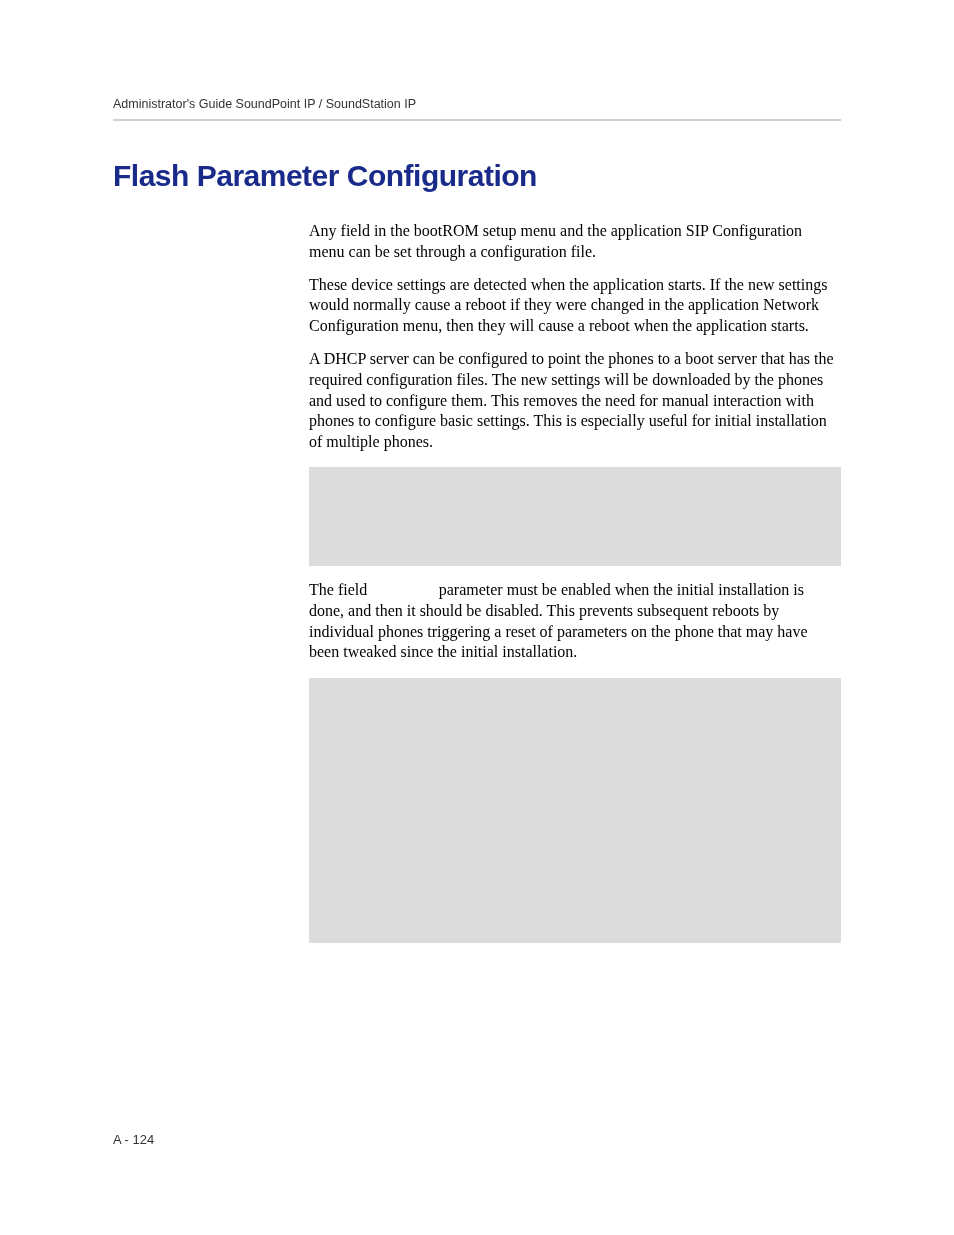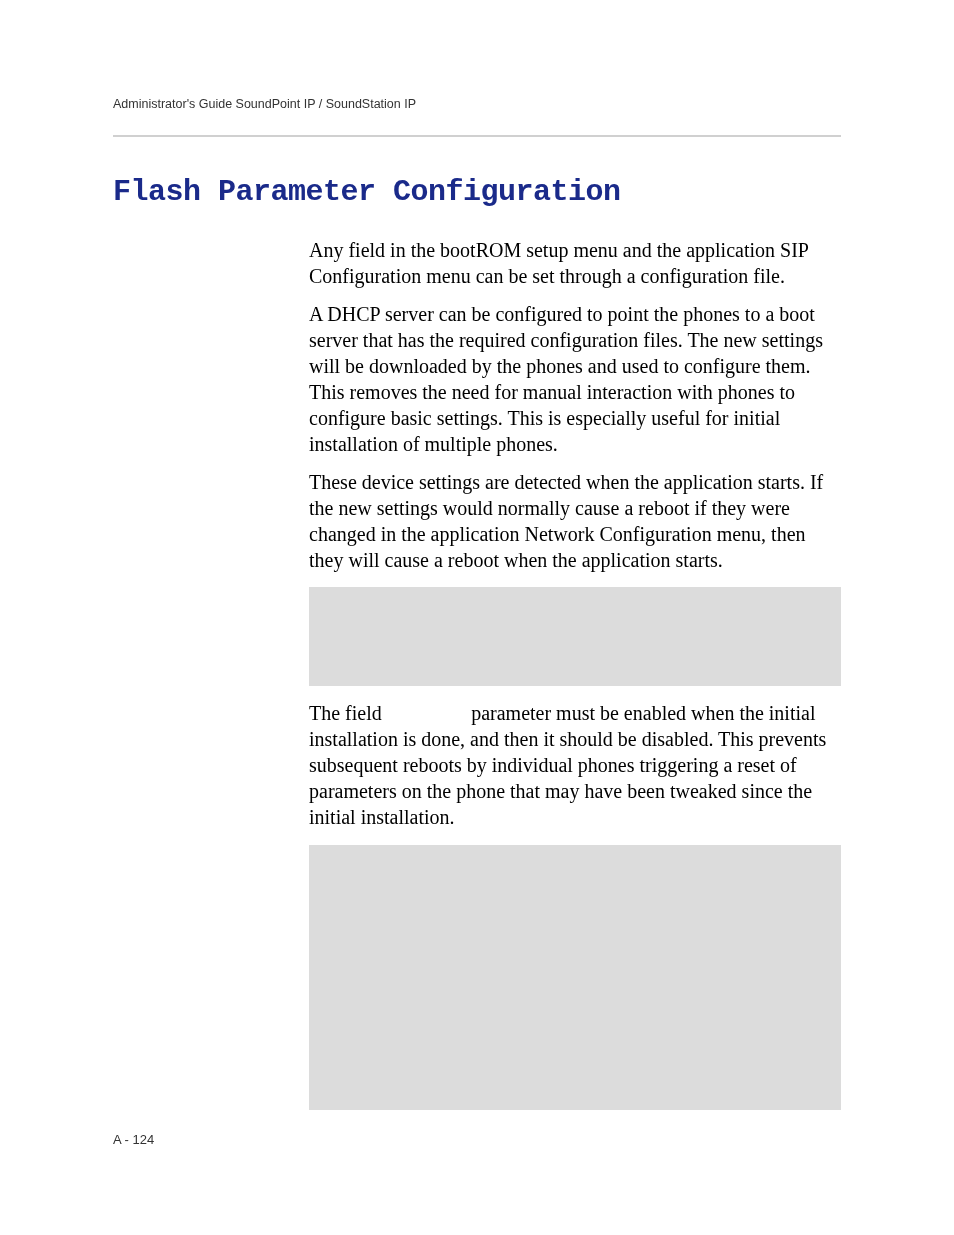--- a/index.html
+++ b/index.html
@@ -16,38 +16,38 @@
     }
     .page {
       padding: 97px 113px 40px 113px;
       height: 100%;
       position: relative;
     }
     .header-text {
       font-size: 12.5px;
       color: #333;
       font-family: Arial, Helvetica, sans-serif;
-      margin-bottom: 24px;
+      margin-bottom: 8px;
     }
     .header-rule {
       border: none;
       border-top: 2px solid #d0d0d0;
       margin-bottom: 38px;
     }
     .section-title {
-      font-family: Liberation Mono, monospace;
+      font-family: Liberation Sans, sans-serif;
       font-size: 30px;
       font-weight: bold;
       color: #1a2a8a;
       margin-bottom: 28px;
       letter-spacing: -0.5px;
     }
     .body-text {
       margin-left: 196px;
-      font-size: 20px;
+      font-size: 16px;
       line-height: 1.3;
       color: #000;
     }
     .para {
       margin-bottom: 12px;
     }
     .placeholder-box {
       background: #dcdcdc;
       margin-left: 196px;
       margin-bottom: 14px;
@@ -73,22 +73,22 @@
 <body>
 
 <div class="page">
   <div class="header-text">Administrator's Guide SoundPoint IP / SoundStation IP</div>
   <hr class="header-rule">
 
   <h1 class="section-title">Flash Parameter Configuration</h1>
 
   <div class="body-text">
     <p class="para">Any field in the bootROM setup menu and the application SIP Configuration menu can be set through a configuration file.</p>
+    <p class="para">These device settings are detected when the application starts. If the new settings would normally cause a reboot if they were changed in the application Network Configuration menu, then they will cause a reboot when the application starts.</p>
     <p class="para">A DHCP server can be configured to point the phones to a boot server that has the required configuration files. The new settings will be downloaded by the phones and used to configure them. This removes the need for manual interaction with phones to configure basic settings. This is especially useful for initial installation of multiple phones.</p>
-    <p class="para">These device settings are detected when the application starts. If the new settings would normally cause a reboot if they were changed in the application Network Configuration menu, then they will cause a reboot when the application starts.</p>
   </div>
 
   <div class="placeholder-box box1"></div>
 
   <div class="body-text">
     <p class="para">
       <span>The field </span><span style="visibility:hidden;">device.set</span><span> parameter must be enabled when the initial installation is done, and then it should be disabled. This prevents subsequent reboots by individual phones triggering a reset of parameters on the phone that may have been tweaked since the initial installation.</span>
     </p>
   </div>
 

